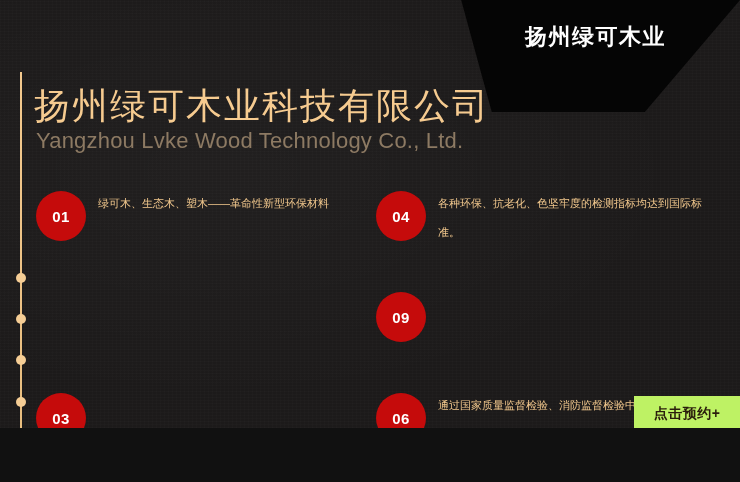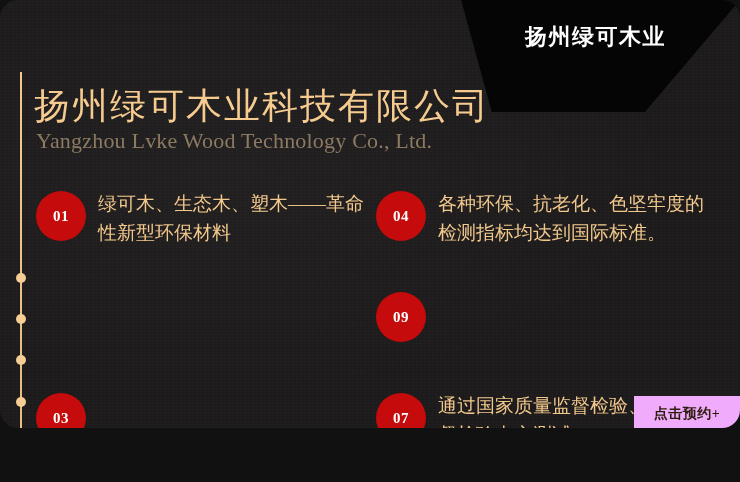--- a/index.html
+++ b/index.html
@@ -6,22 +6,21 @@
     margin: 0;
     padding: 0;
     background: #111;
   }
   #stage {
     position: relative;
     width: 740px;
     height: 428px;
     overflow: hidden;
     background: #1c1a1a;
-    font-family: Liberation Serif, serif;
-    border-radius: 18px;
+    font-family: Liberation Sans, sans-serif;
     -webkit-font-smoothing: antialiased;
   }
   
   #bg-texture {
     position: absolute;
     inset: 0;
     background-image:
       repeating-linear-gradient(0deg, rgba(255,255,255,0.012) 0px, rgba(255,255,255,0.012) 1px, rgba(0,0,0,0) 1px, rgba(0,0,0,0) 3px),
       repeating-linear-gradient(90deg, rgba(255,255,255,0.010) 0px, rgba(255,255,255,0.010) 1px, rgba(0,0,0,0) 1px, rgba(0,0,0,0) 4px),
       radial-gradient(ellipse at 30% 40%, rgba(255,255,255,0.022), rgba(0,0,0,0) 65%);
@@ -110,33 +109,33 @@
     font-size: 15px;
     font-weight: bold;
     display: flex;
     align-items: center;
     justify-content: center;
     margin-top: 5px;
     letter-spacing: 0.5px;
   }
   .feature-text {
     color: #f2c88d;
-    font-size: 19px;
+    font-size: 11px;
     line-height: 29px;
     padding-top: 3px;
     max-width: 268px;
   }
   
   #cta-button {
     position: absolute;
     left: 634px;
     top: 396px;
     width: 106px;
     height: 35px;
-    background: #f0abfc;
+    background: #bef264;
     color: #2a1d0c;
     font-size: 14px;
     font-weight: bold;
     display: flex;
     align-items: center;
     justify-content: center;
     letter-spacing: 0.5px;
     cursor: pointer;
     border: none;
     font-family: inherit;
@@ -176,20 +175,20 @@
       </div>
       <div class="feature-item">
       </div>
       <div class="feature-item">
         <div class="feature-badge">09</div>
       </div>
       <div class="feature-item">
         <div class="feature-badge">03</div>
       </div>
       <div class="feature-item">
-        <div class="feature-badge">07</div>
+        <div class="feature-badge">06</div>
         <div class="feature-text">通过国家质量监督检验、消防监督检验中心测试。</div>
       </div>
     </div>
 
   <button id="cta-button">点击预约+</button>
 
 </div>
 
 </body></html>

